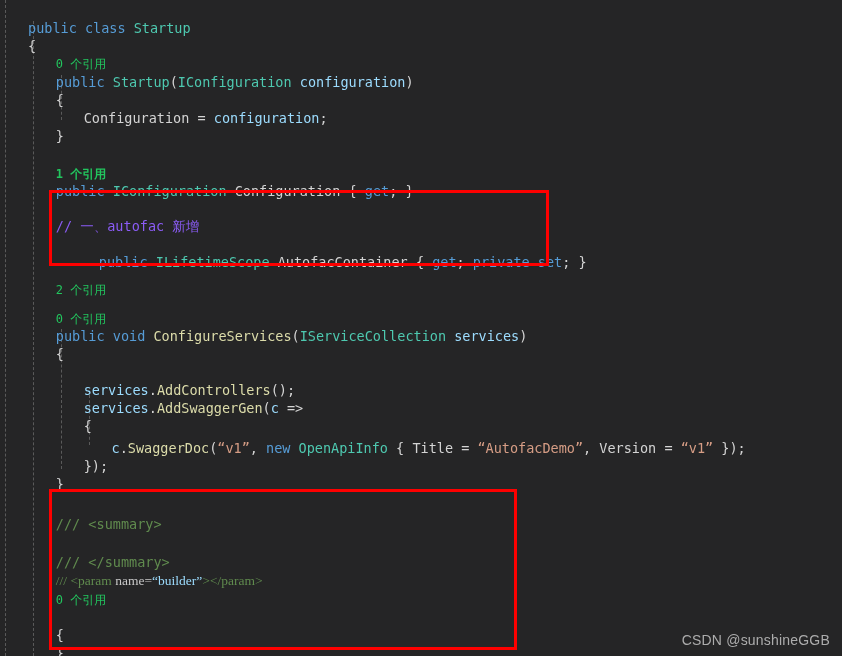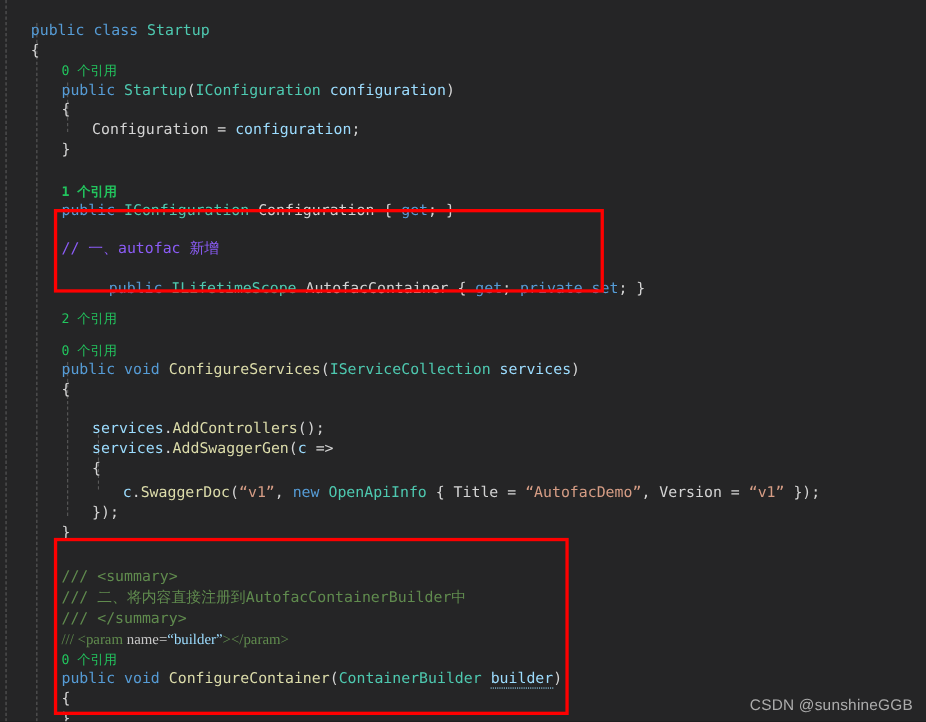--- a/index.html
+++ b/index.html
@@ -103,25 +103,23 @@
       <div class="line" style="top: 294px; left: 55.864px; font-size: 12px;"><span class="lens">0 个引用</span></div>
       <div class="line" style="top: 311px; left: 55.864px;"><span class="kw">public </span><span class="kw">void </span><span class="mth">ConfigureServices</span><span class="pun">(</span><span class="typ">IServiceCollection</span><span class="pun"> </span><span class="var">services</span><span class="pun">)</span></div>
       <div class="line" style="top: 329px; left: 55.864px;"><span class="pun">{</span></div>
       <div class="line" style="top: 383px; left: 83.728px;"><span class="var">services</span><span class="pun">.</span><span class="mth">AddSwaggerGen</span><span class="pun">(</span><span class="var">c</span><span class="pun"> =&gt;</span></div>
       <div class="line" style="top: 365px; left: 83.728px;"><span class="var">services</span><span class="pun">.</span><span class="mth">AddControllers</span><span class="pun">();</span></div>
       <div class="line" style="top: 401px; left: 83.728px;"><span class="pun">{</span></div>
       <div class="line" style="top: 423px; left: 111.592px;"><span class="var">c</span><span class="pun">.</span><span class="mth">SwaggerDoc</span><span class="pun">(</span><span class="str">“v1”</span><span class="pun">, </span><span class="kw">new </span><span class="typ">OpenApiInfo</span><span class="pun"> { </span><span class="id">Title</span><span class="pun"> = </span><span class="str">“AutofacDemo”</span><span class="pun">, </span><span class="id">Version</span><span class="pun"> = </span><span class="str">“v1”</span><span class="pun"> });</span></div>
       <div class="line" style="top: 441px; left: 83.728px;"><span class="pun">});</span></div>
       <div class="line" style="top: 459px; left: 55.864px;"><span class="pun">}</span></div>
       <div class="line" style="top: 499px; left: 55.864px; text-align: center;"><span class="xdoc">/// &lt;summary&gt;</span></div>
-      <div class="line" style="top: 518px; left: 55.864px;"><span class="xdoc">/// 二、将内容直接注册到AutofacContainerBuilder中</span></div>
       <div class="line" style="top: 537px; left: 55.864px;"><span class="xdoc">/// &lt;/summary&gt;</span></div>
       <div class="line" style="top: 556px; left: 55.864px; font-family: Liberation Serif, serif;"><span class="xdoc">/// &lt;param </span><span class="xatt">name=</span><span class="var">“builder”</span><span class="xdoc">&gt;&lt;/param&gt;</span></div>
       <div class="line" style="top: 575px; left: 55.864px; font-size: 12px;"><span class="lens">0 个引用</span></div>
-      <div class="line" style="top: 592px; left: 55.864px;"><span class="kw">public </span><span class="kw">void </span><span class="mth">ConfigureContainer</span><span class="pun">(</span><span class="typ">ContainerBuilder</span><span class="pun"> </span><span class="var ren">builder</span><span class="pun">)</span></div>
       <div class="line" style="top: 610px; left: 55.864px;"><span class="pun">{</span></div>
       <div class="line" style="top: 628px; left: 55.864px;"><span class="pun">}</span></div>
     </div>
 
   <div id="boxes">
       <div class="hl" style="left: 49px; top: 190px; width: 500px; height: 76px; border-color: rgb(254, 0, 0);"></div>
       <div class="hl" style="left: 49px; top: 489px; width: 468px; height: 161px; border-color: rgb(254, 0, 0);"></div>
     </div>
 
   <div id="watermark">CSDN @sunshineGGB</div>

